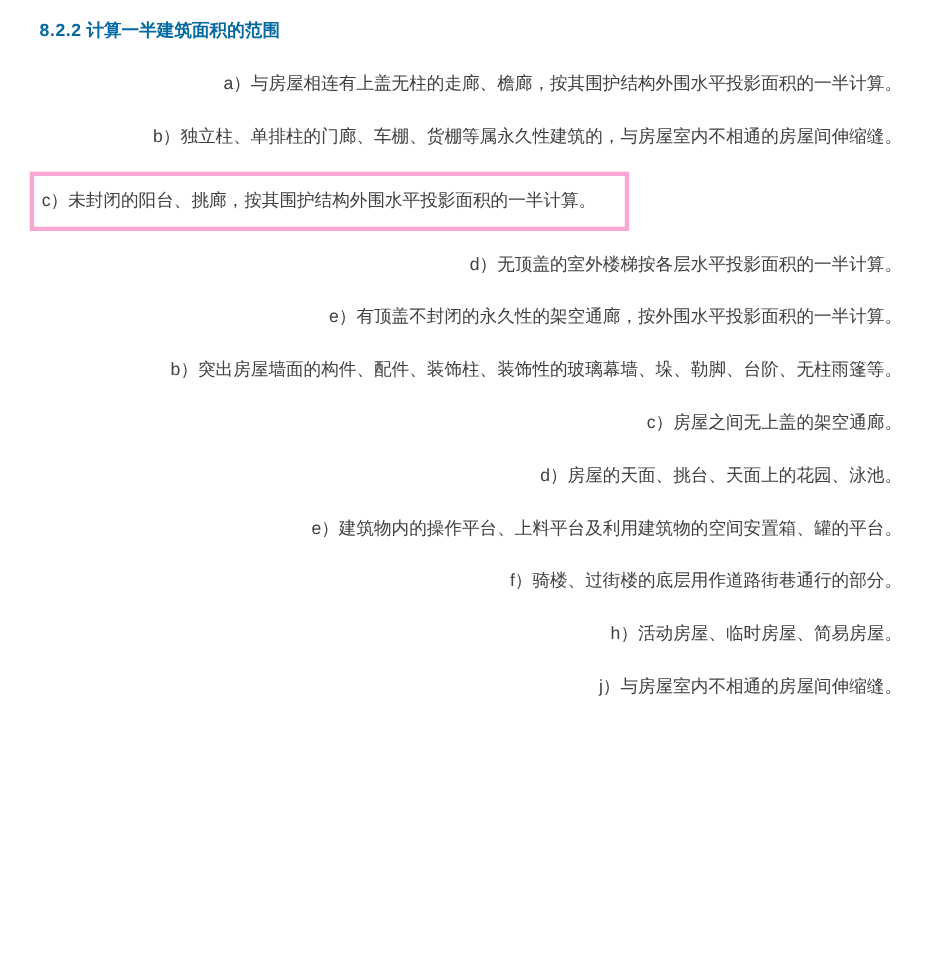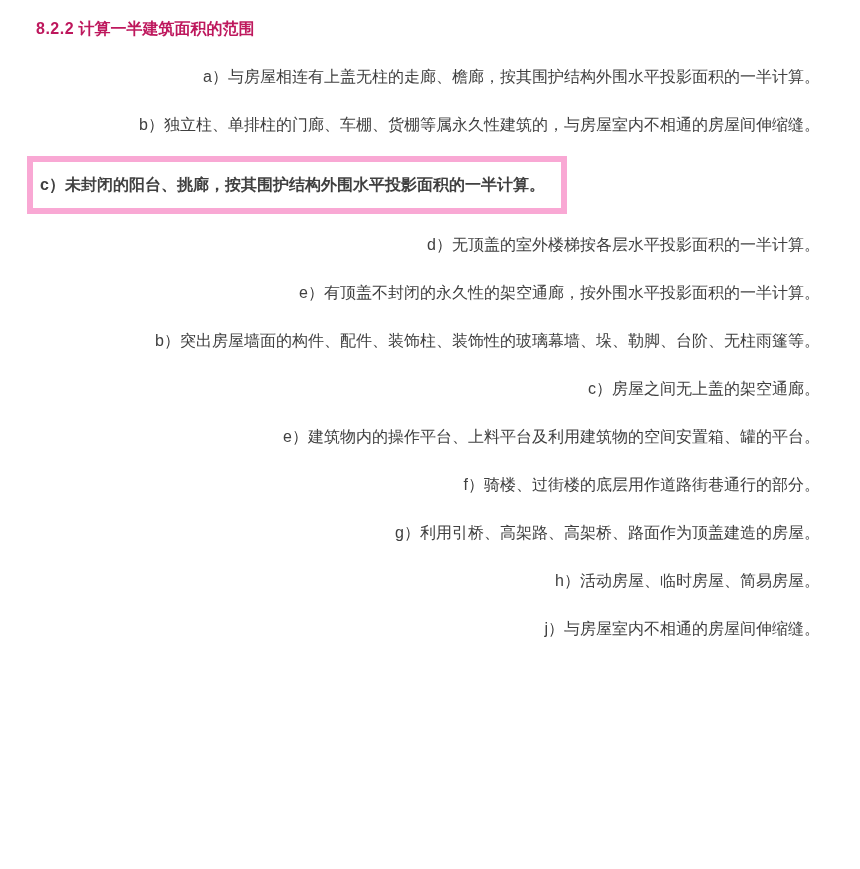--- a/index.html
+++ b/index.html
@@ -15,38 +15,37 @@
     font-size: 16px;
     color: #404040;
     line-height: 34px;
   }
   .page {
     padding: 12px 40px 0 36px;
   }
   .heading {
     font-size: 16px;
     font-weight: bold;
-    color: #be185d;
+    color: #0369a1;
     margin: 0 0 14px 0;
     line-height: 34px;
   }
   .heading .num {
     font-weight: bold;
     letter-spacing: 0.5px;
   }
   .clause {
     margin: 0 0 14px 0;
     text-align: right;
   }
   .clause.boxed {
     display: inline-block;
-    border: 6px solid #f9a8d4;
-    padding: 6px 16px 6px 7px;
+    border: 4px solid #f9a8d4;
+    padding: 6px 26px 6px 7px;
     margin: 0 0 14px -9px;
-    font-weight: bold;
   }
   .boxed-wrap {
     margin: 0;
   }
 </style>
 </head>
 <body>
 
 <div class="page">
 
@@ -61,25 +60,25 @@
   <p class="clause">d）无顶盖的室外楼梯按各层水平投影面积的一半计算。</p>
 
   <p class="clause">e）有顶盖不封闭的永久性的架空通廊，按外围水平投影面积的一半计算。</p>
 
 
 
   <p class="clause">b）突出房屋墙面的构件、配件、装饰柱、装饰性的玻璃幕墙、垛、勒脚、台阶、无柱雨篷等。</p>
 
   <p class="clause">c）房屋之间无上盖的架空通廊。</p>
 
+  <p class="clause">d）房屋的天面、挑台、天面上的花园、泳池。</p>
 
   <p class="clause">e）建筑物内的操作平台、上料平台及利用建筑物的空间安置箱、罐的平台。</p>
 
   <p class="clause">f）骑楼、过街楼的底层用作道路街巷通行的部分。</p>
 
-  <p class="clause">g）利用引桥、高架路、高架桥、路面作为顶盖建造的房屋。</p>
 
   <p class="clause">h）活动房屋、临时房屋、简易房屋。</p>
 
 
   <p class="clause">j）与房屋室内不相通的房屋间伸缩缝。</p>
 
 </div>
 
 </body></html>

